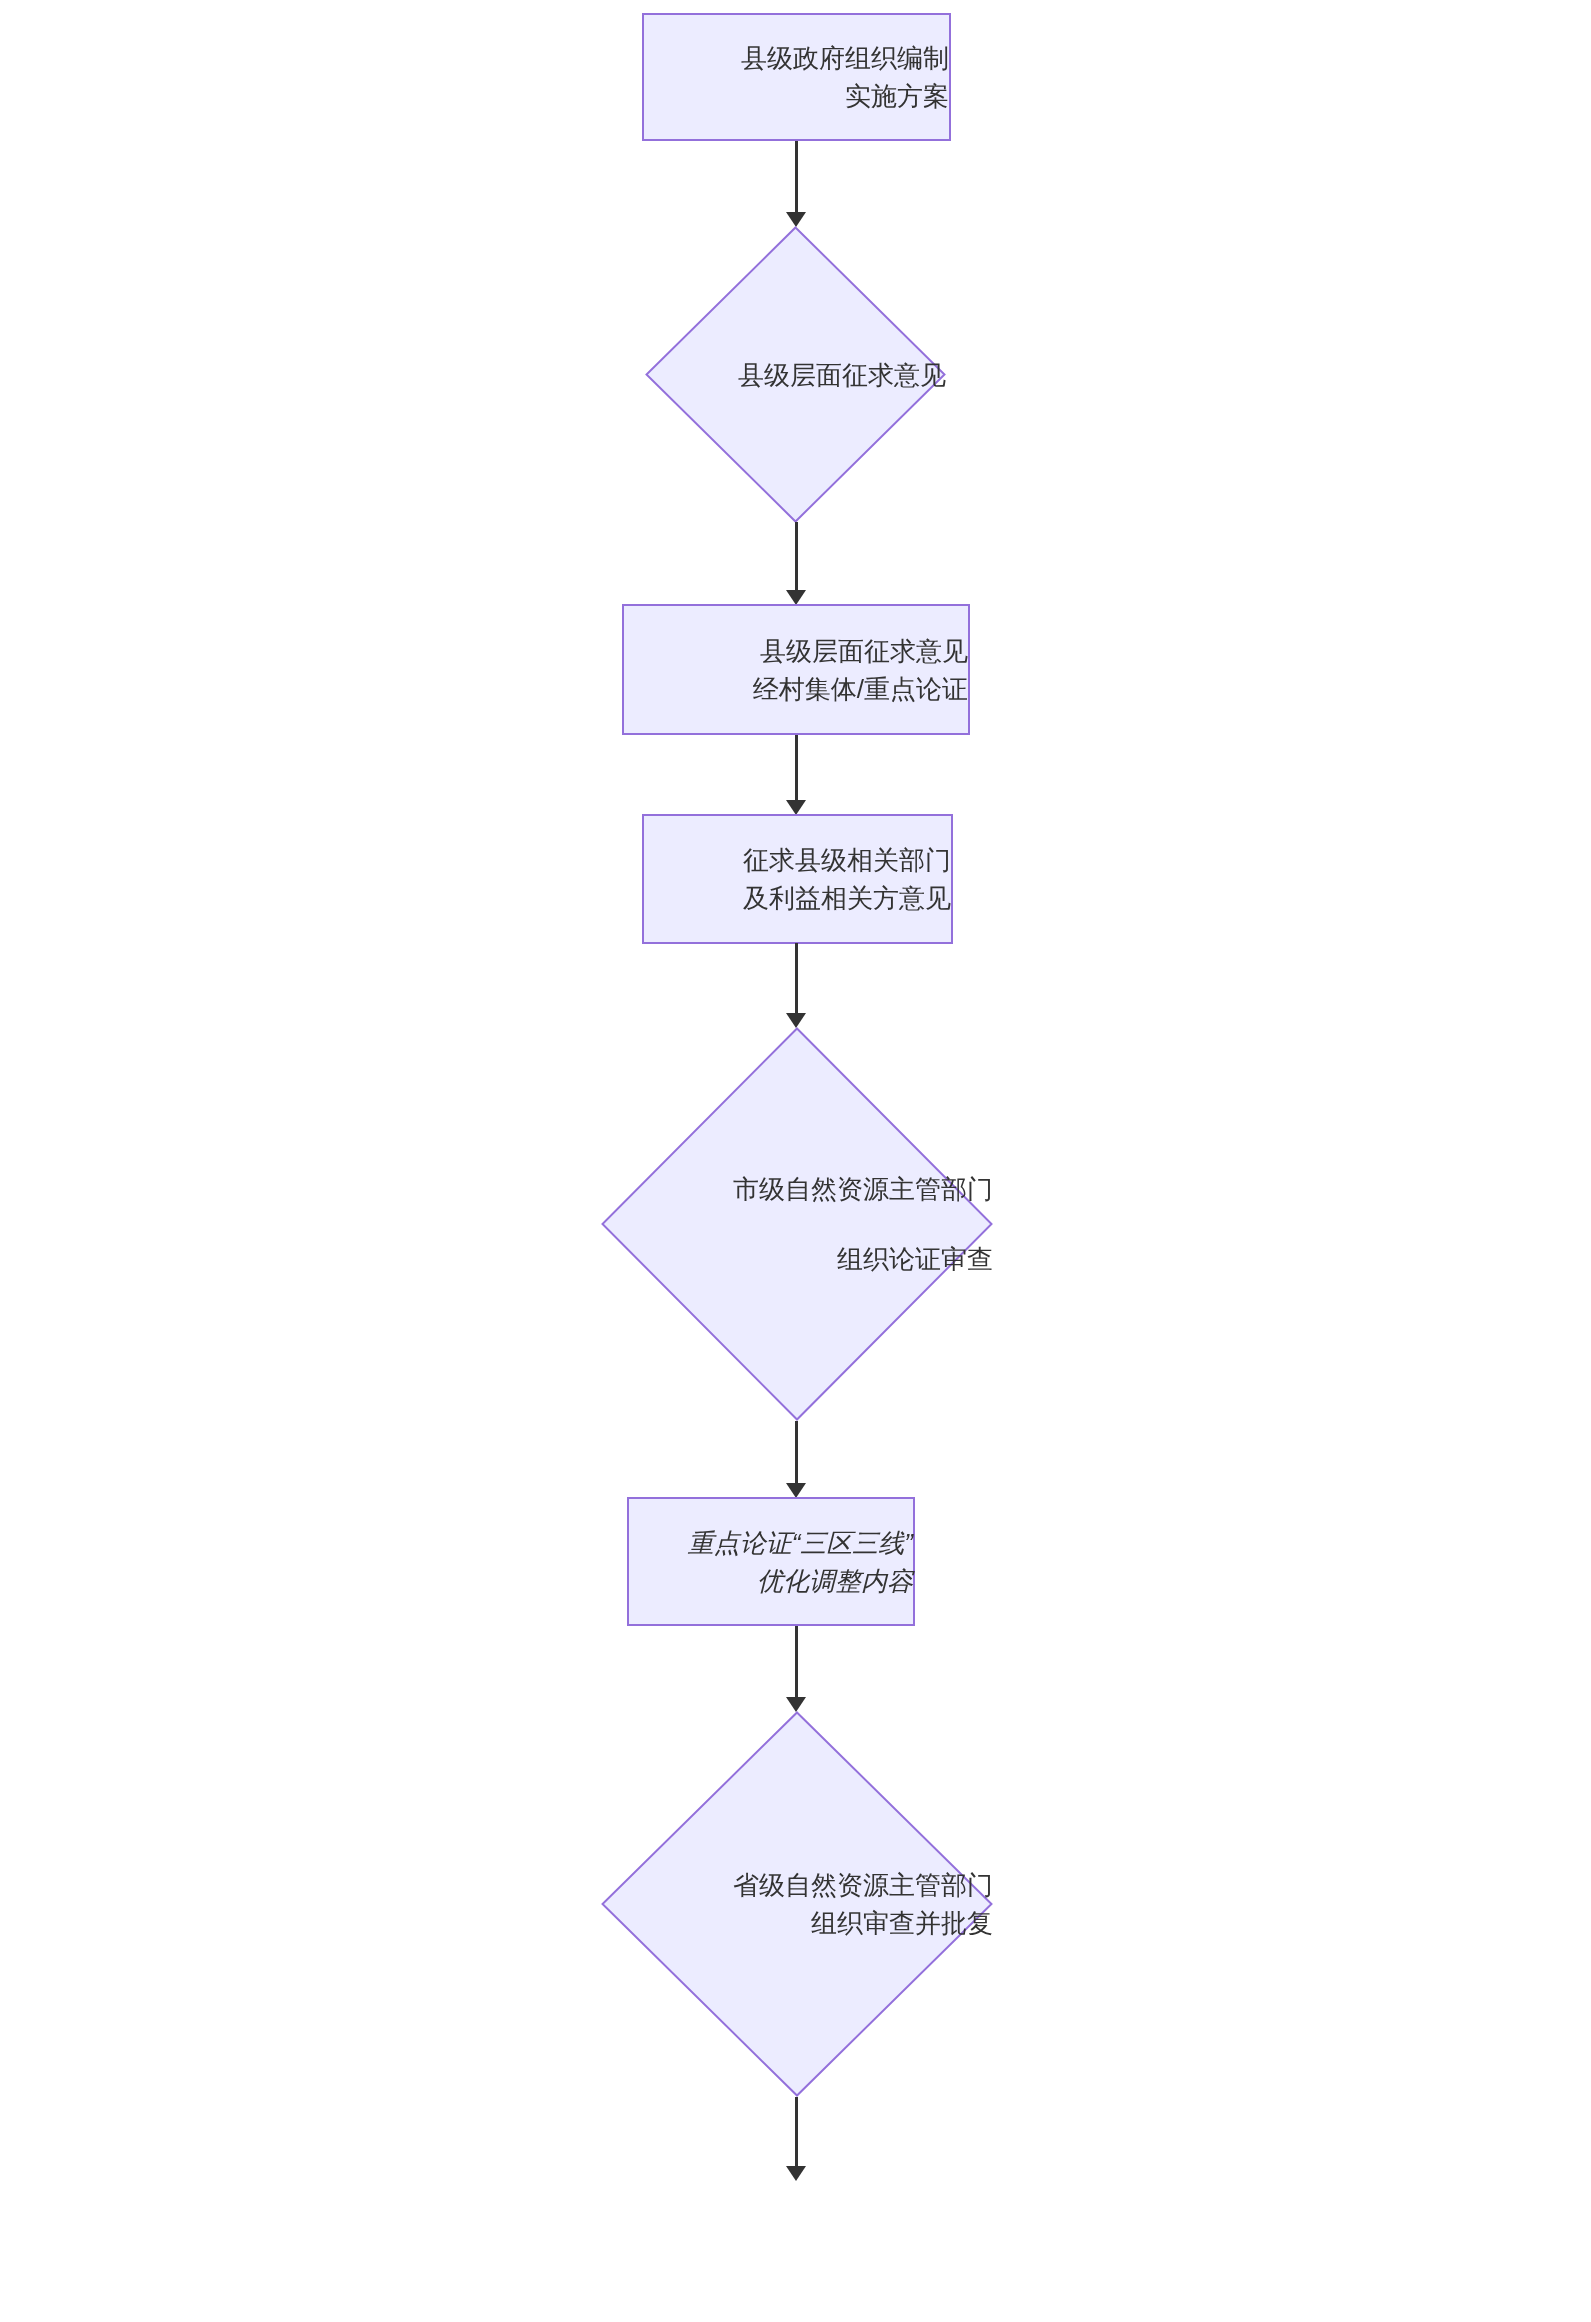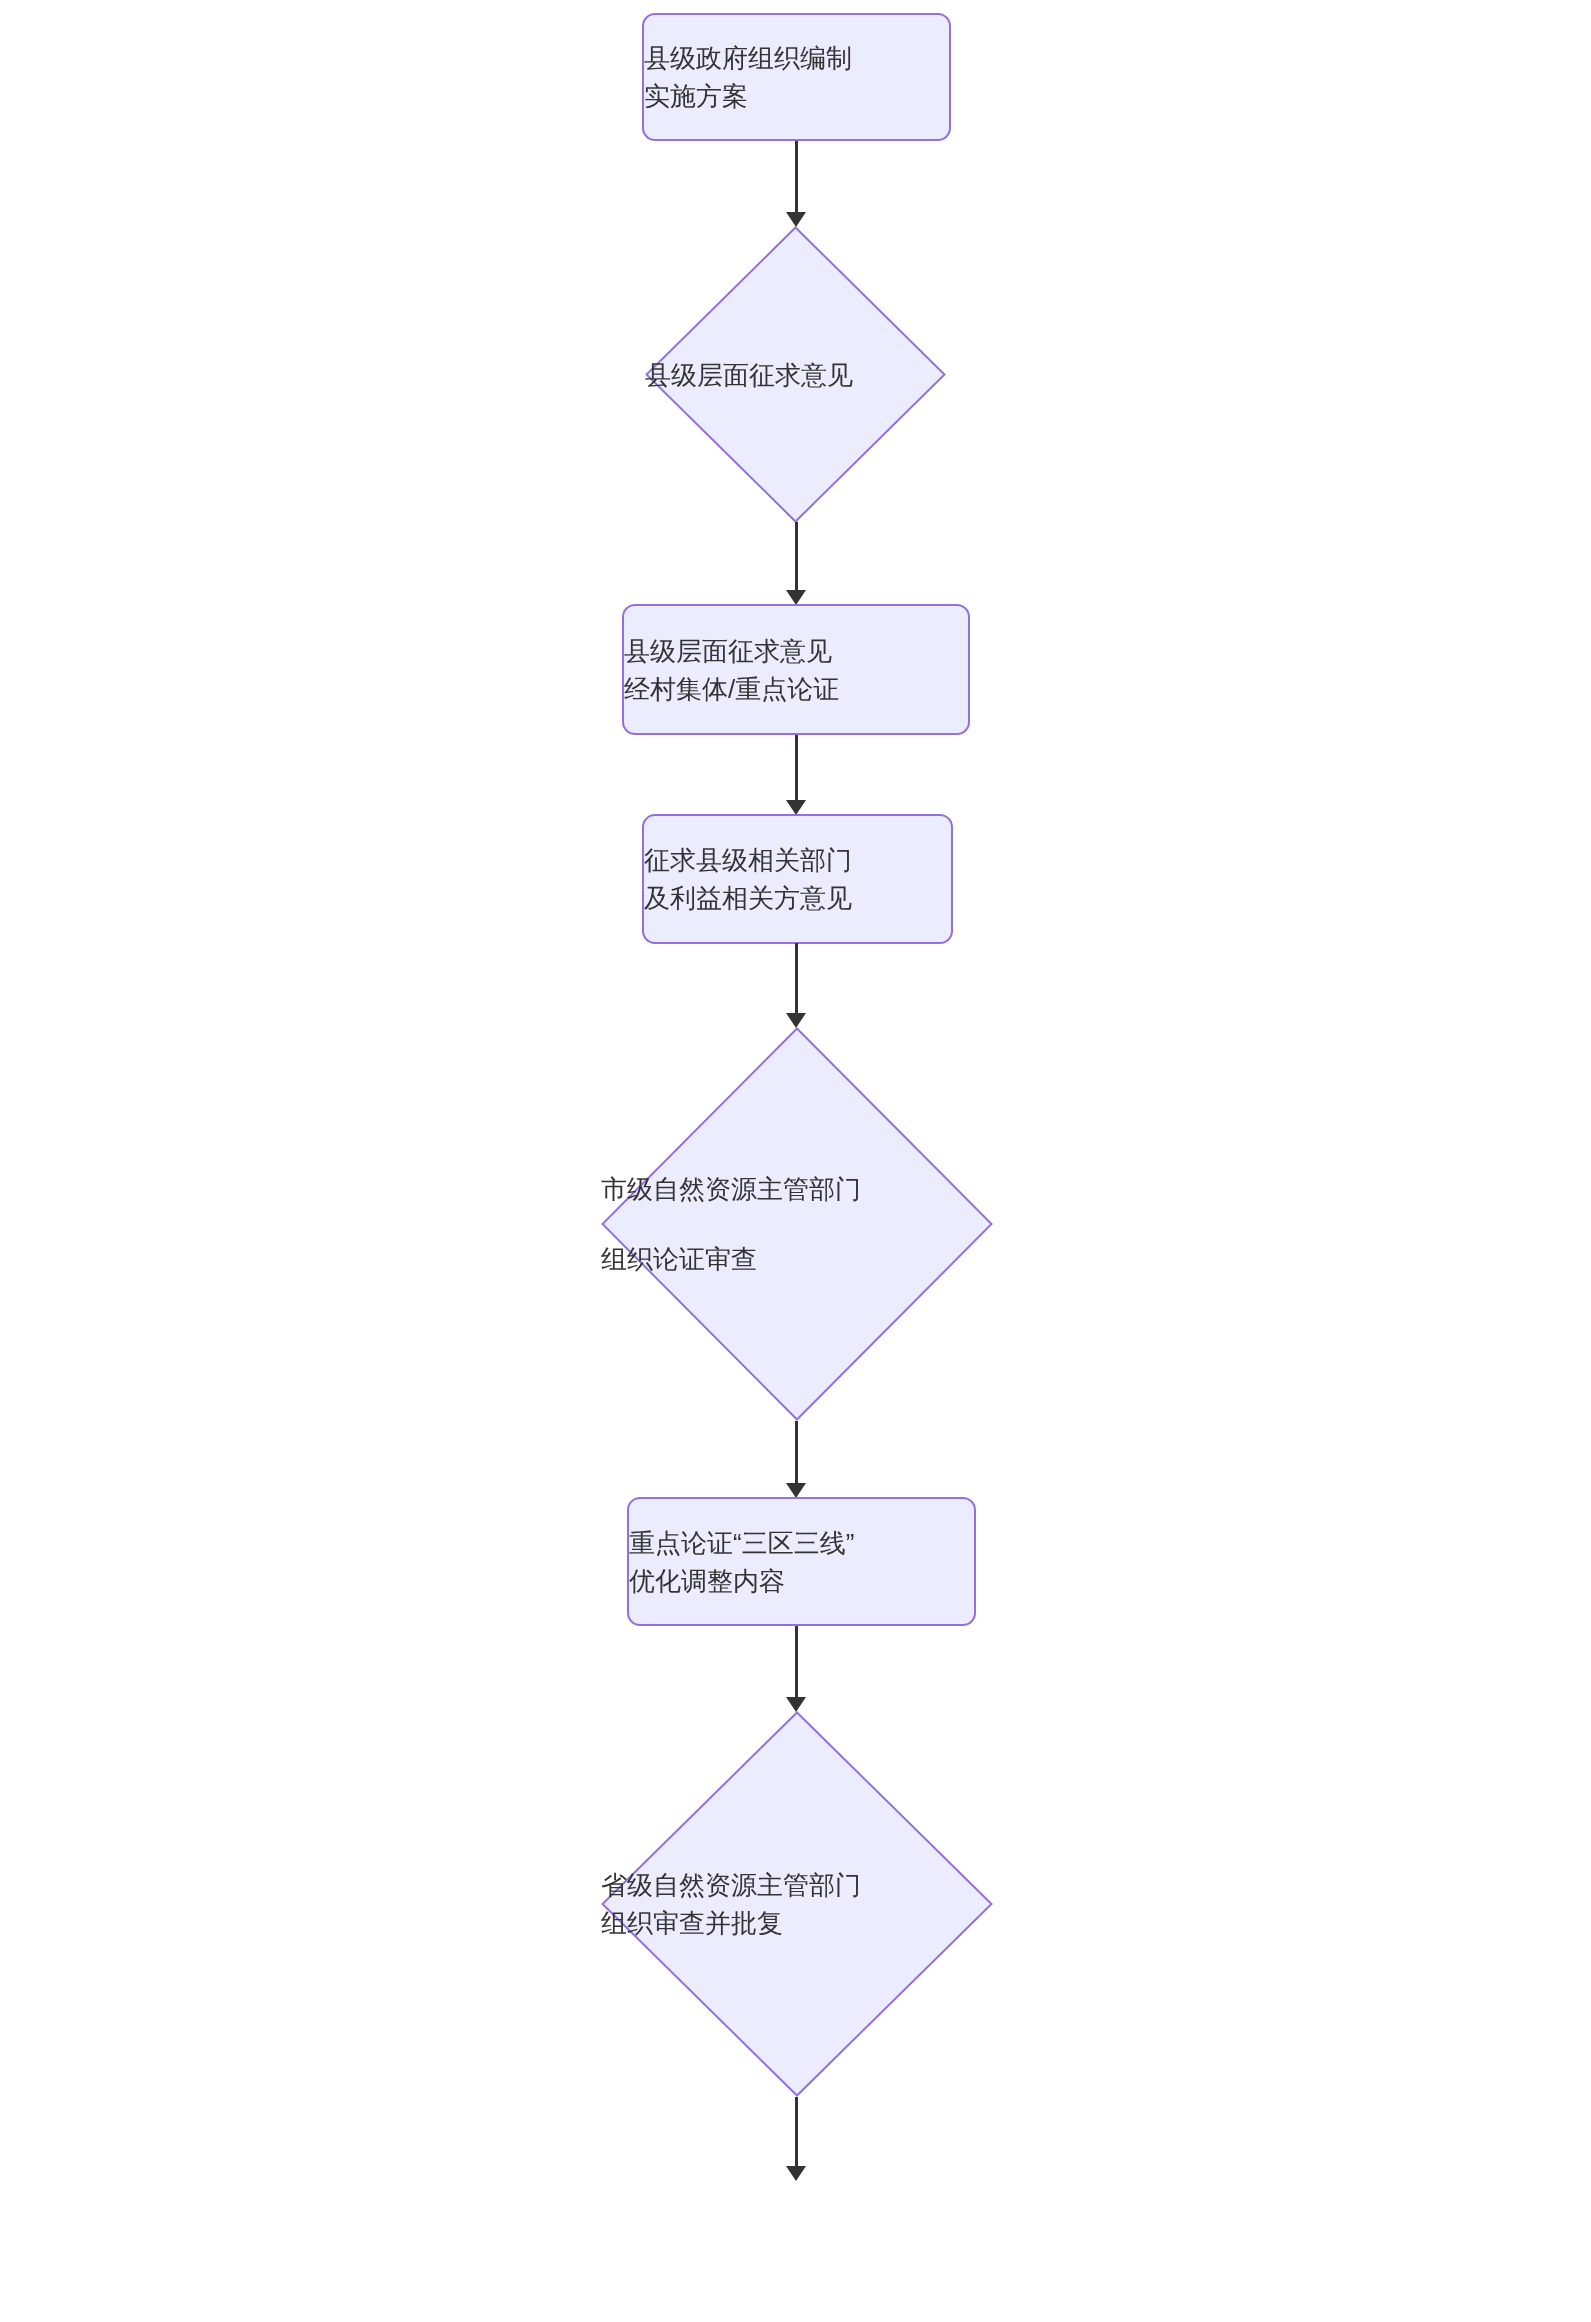--- a/index.html
+++ b/index.html
@@ -14,26 +14,25 @@
     height: 2323px;
     background: #ffffff;
     font-family: "Liberation Sans", "DejaVu Sans", sans-serif;
     color: #333333;
     overflow: hidden;
   }
   .node {
     position: absolute;
     display: flex;
     flex-direction: column;
-    align-items: flex-start;
+    align-items: flex-end;
     justify-content: center;
     text-align: center;
     font-size: 26px;
     line-height: 38px;
-    border-radius: 13px;
   }
   .rect {
     background: #ECECFF;
     border: 2.5px solid #9370DB;
   }
   .diamond { background: transparent; border: none; }
   .diamond > svg {
     position: absolute;
     left: 0; top: 0;
   }
@@ -98,21 +97,21 @@
     <svg width="392" height="394" viewBox="0 0 396 398">
       <polygon points="198,1.5 394.5,199 198,396.5 1.5,199" fill="#ECECFF" stroke="#9370DB" stroke-width="2"></polygon>
     </svg>
     <span class="line">市级自然资源主管部门</span>
     <span class="line">组织论证审查</span>
   </div>
 
   <div class="arrow-line" style="top:1421px; height:64px;"></div>
   <div class="arrow-head" style="top:1483px;"></div>
 
-  <div class="node rect" style="left:627px; top:1497px; width:349px; height:129px;">
+  <div class="node rect" style="left:627px; top:1497px; width:288px; height:129px;font-style:italic;">
     <span class="line">重点论证“三区三线”</span>
     <span class="line">优化调整内容</span>
   </div>
 
   <div class="arrow-line" style="top:1626px; height:73px;"></div>
   <div class="arrow-head" style="top:1697px;"></div>
 
   <div class="node diamond" style="left:601px; top:1711px; width:392px; height:386px;">
     <svg width="392" height="386" viewBox="0 0 396 390">
       <polygon points="198,1.5 394.5,195 198,388.5 1.5,195" fill="#ECECFF" stroke="#9370DB" stroke-width="2"></polygon>

